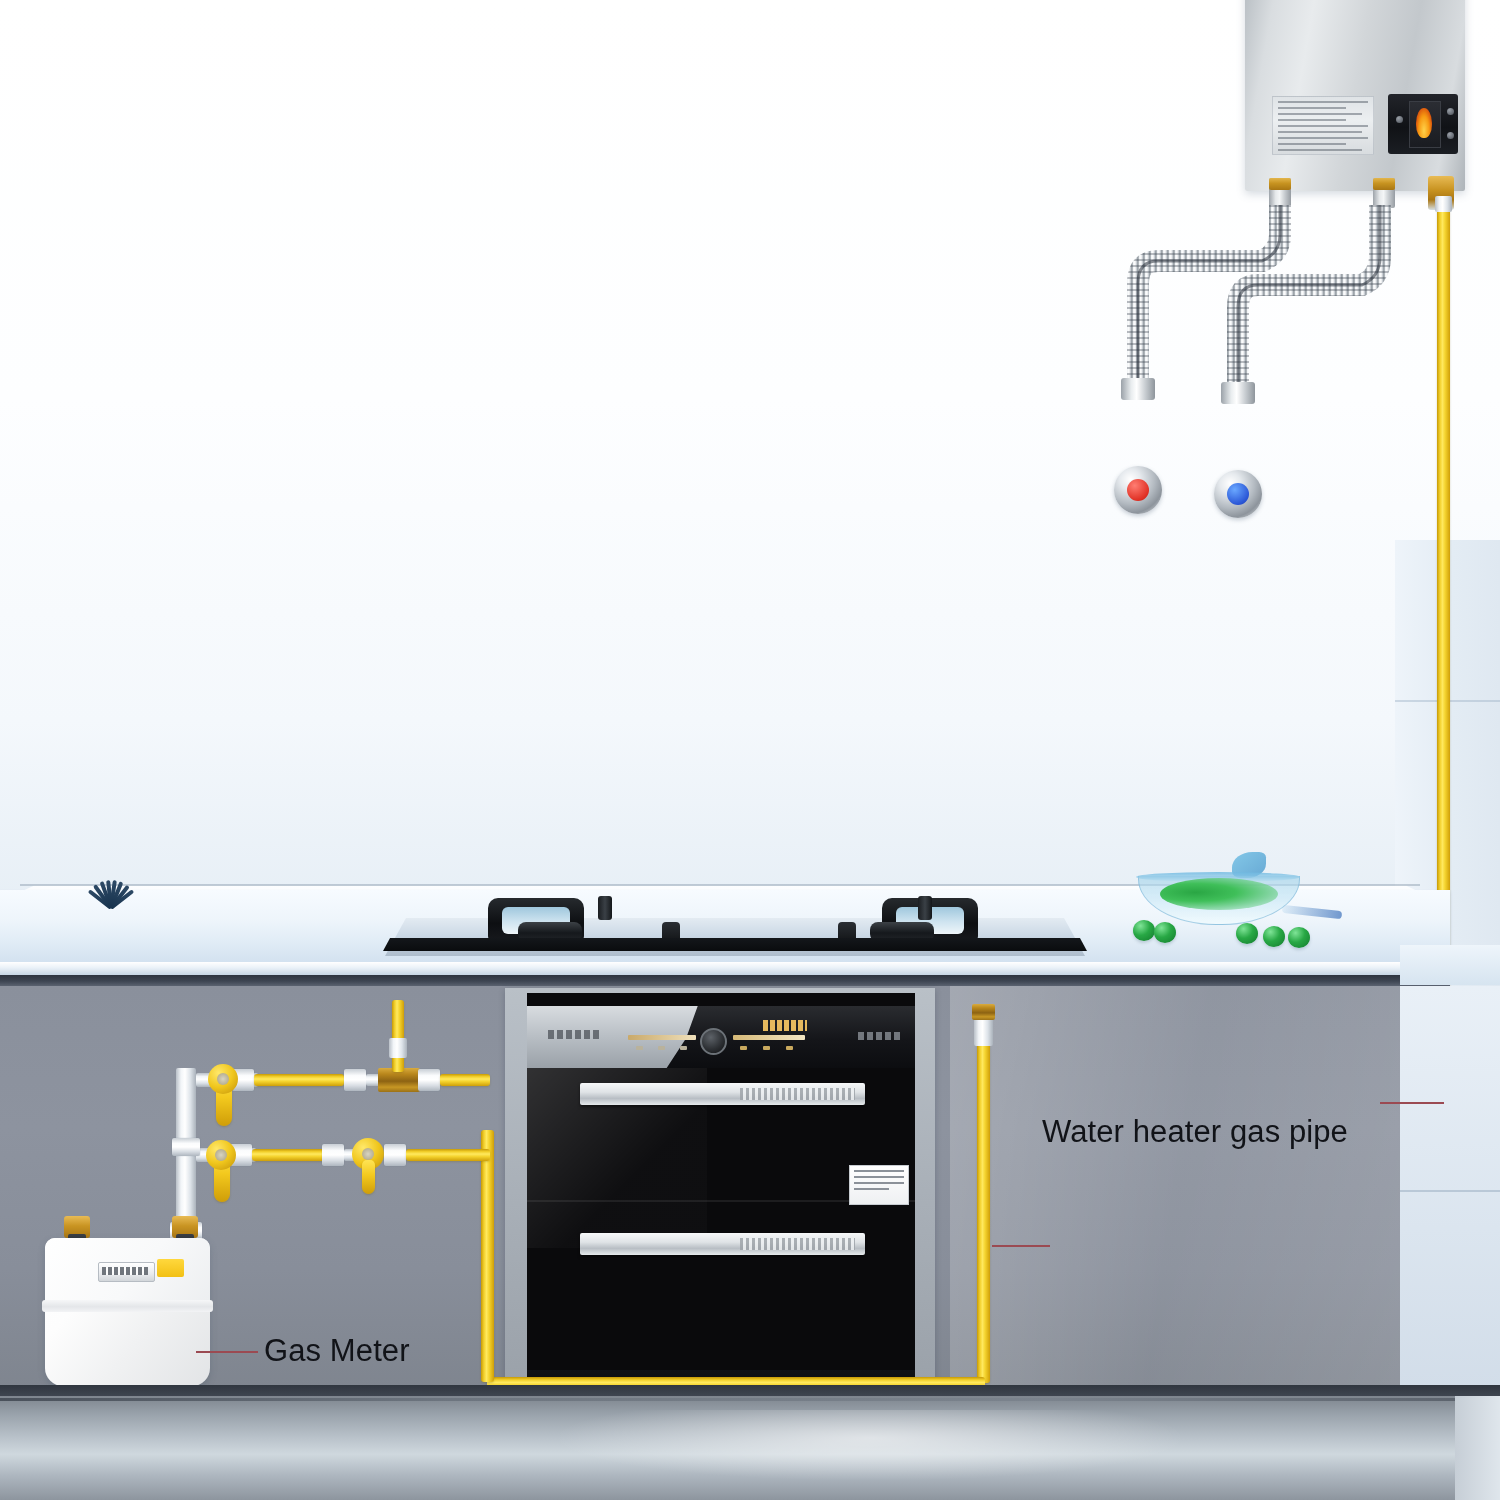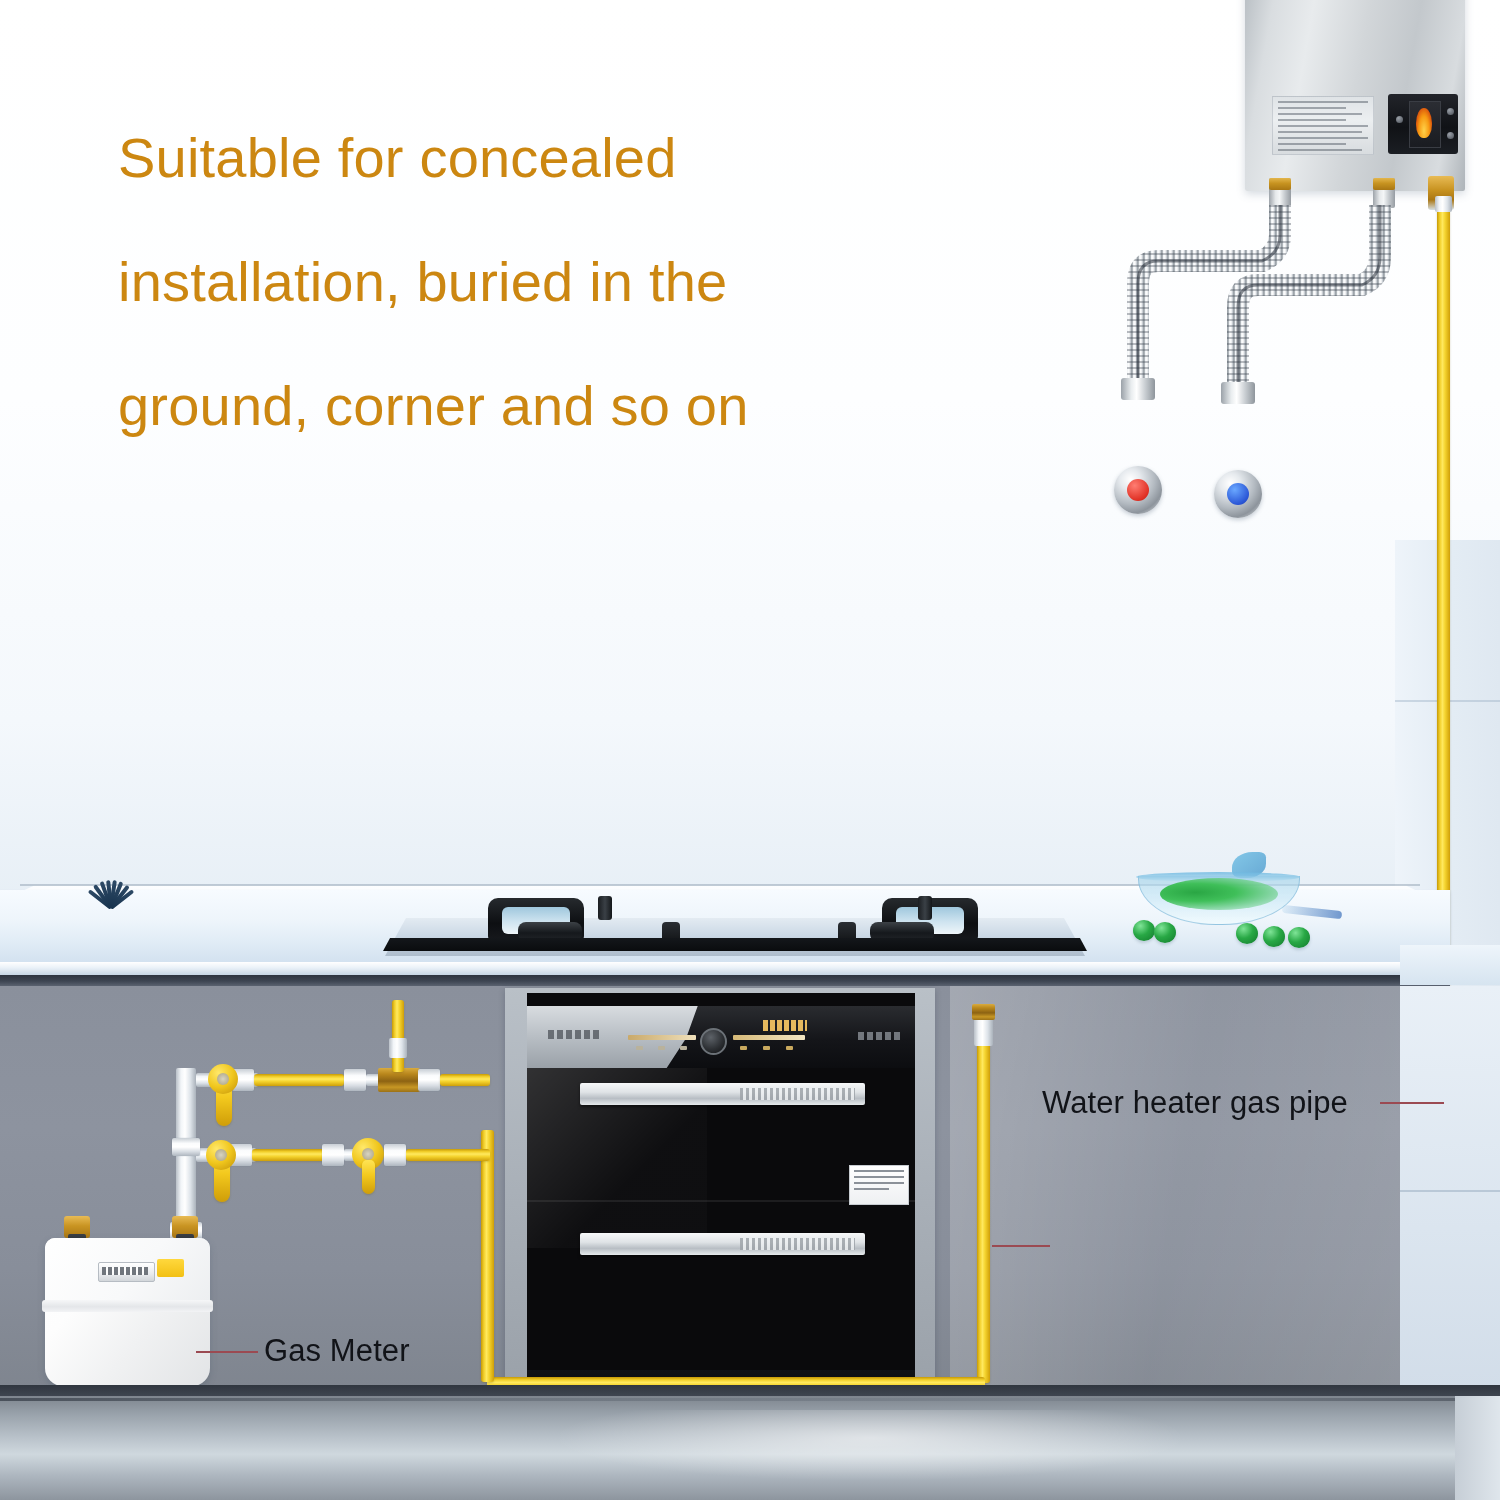--- a/index.html
+++ b/index.html
@@ -432,25 +432,20 @@
 </style>
 </head>
 <body>
 
 <div id="scene">
 
   <div class="bg-wall"></div>
   <div class="bg-wall-right"></div>
   <div class="wall-seam"></div>
 
-  <div class="headline">
-    <div>Suitable for concealed</div>
-    <div>installation, buried in the</div>
-    <div>ground, corner and so on</div>
-  </div>
 
   <div class="heater"></div>
 
   <div class="heater-label">
     <i></i>
       <i></i>
       <i></i>
       <i></i>
       <i></i>
       <i></i>
@@ -625,21 +620,21 @@
   <div class="meter-window"></div>
   <div class="meter-digits"></div>
   <div class="meter-tag"></div>
 
   <div class="floor-dark"></div>
   <div class="floor"></div>
   <div class="floor-topline"></div>
   <div class="floor-hl"></div>
   <div class="floor-right"></div>
 
-  <div class="callout" style="left:1042px;top:1085px;">Water heater gas pipe</div>
+  <div class="callout" style="left:1042px;top:1114px;">Water heater gas pipe</div>
   <div class="leader" style="left:1380px;top:1102px;width:64px;"></div>
 
   <div class="leader" style="left:992px;top:1245px;width:58px;"></div>
 
   <div class="callout" style="left:264px;top:1333px;">Gas Meter</div>
   <div class="leader" style="left:196px;top:1351px;width:62px;"></div>
 
 </div>
 
 </body></html>

